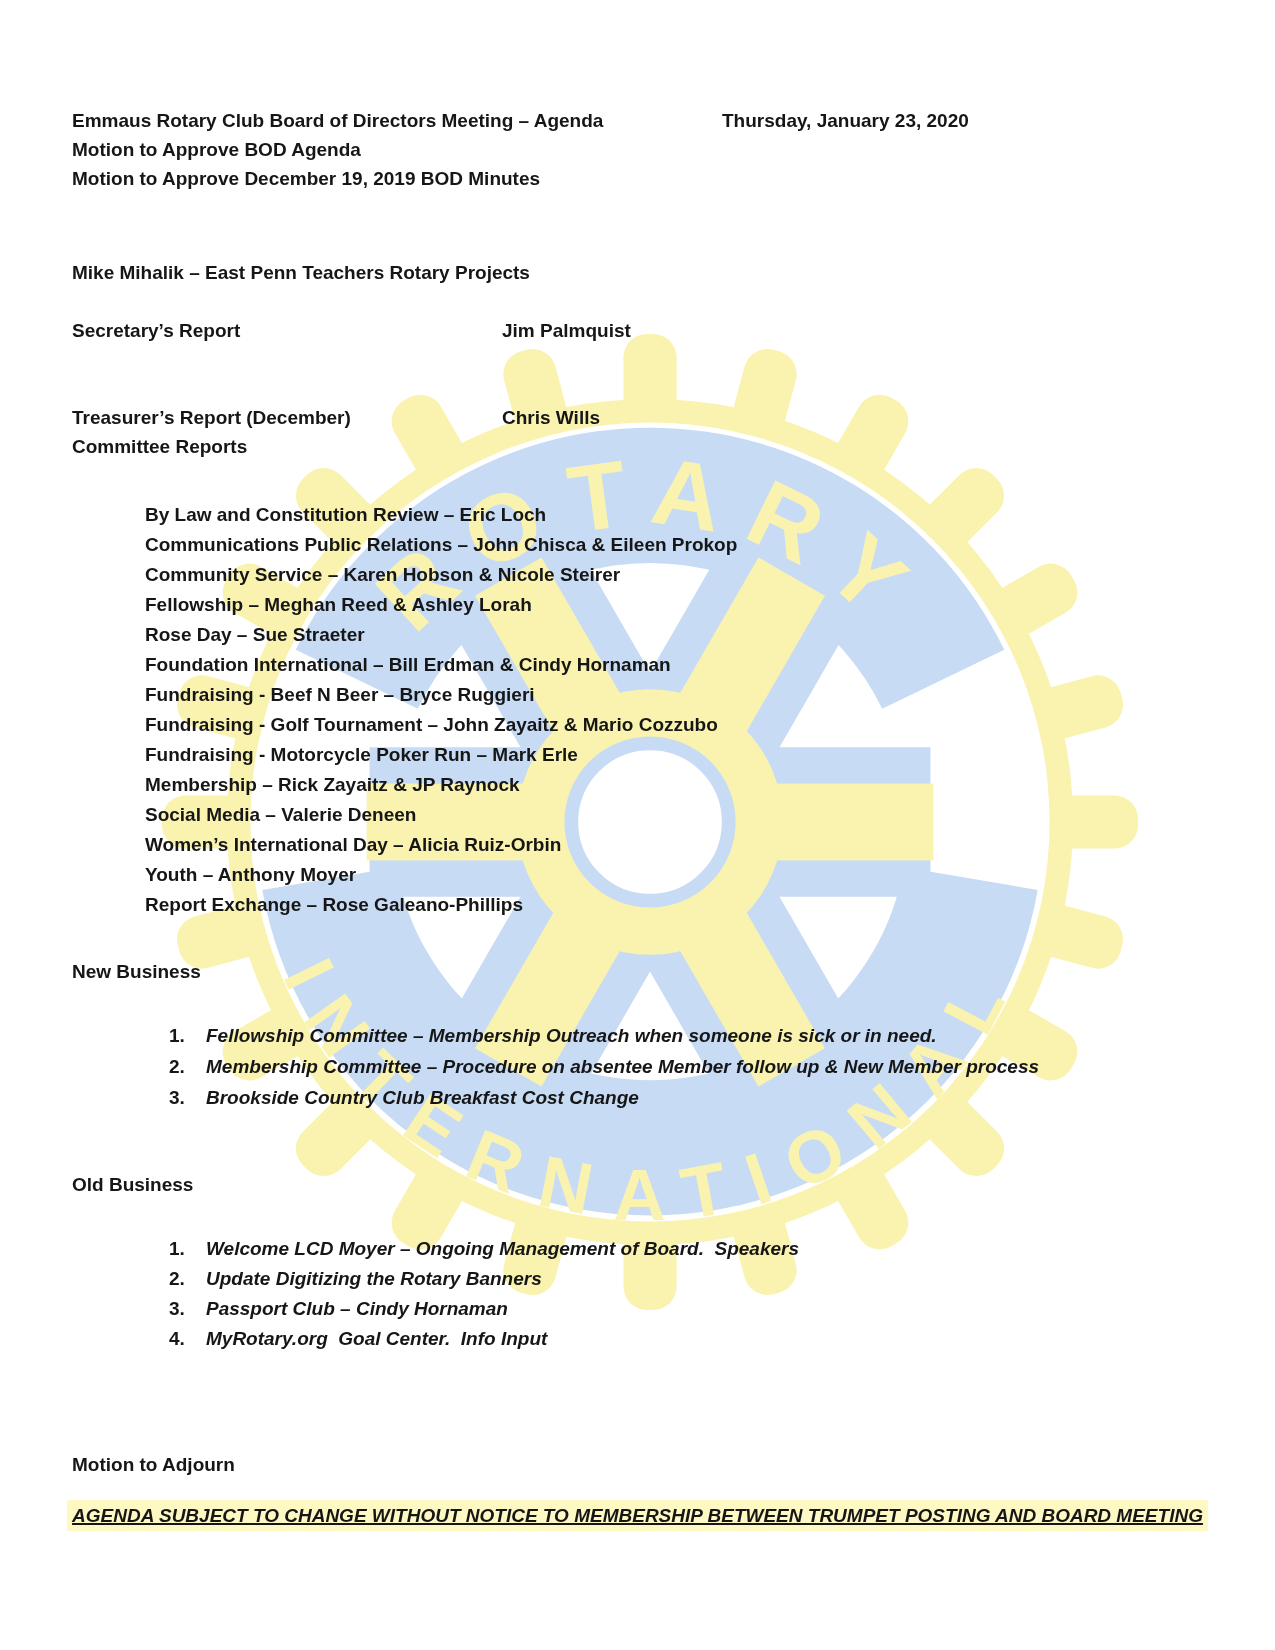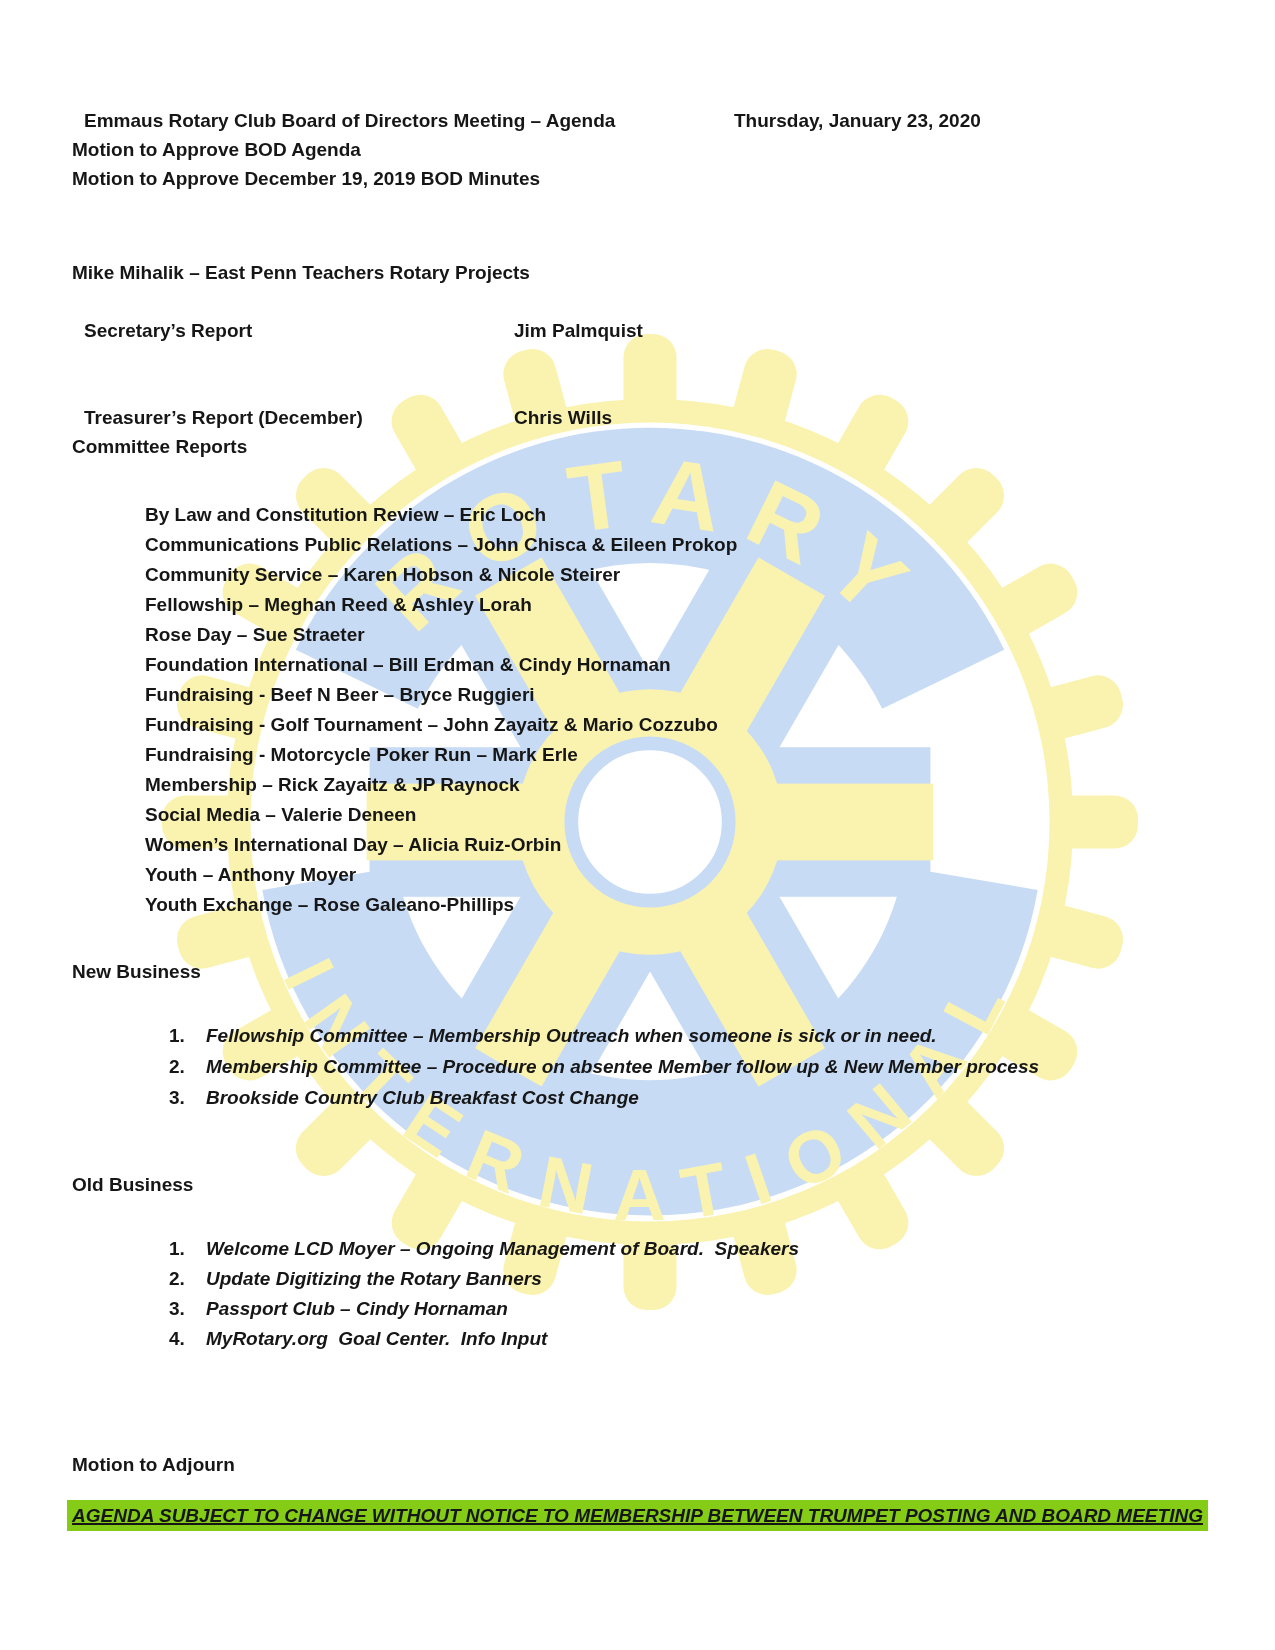--- a/index.html
+++ b/index.html
@@ -20,34 +20,34 @@
     left: 158px;
     top: 330px;
     width: 984px;
     height: 984px;
     z-index: 0;
   }
   .wm-top-text { font-family: "Liberation Sans", sans-serif; font-weight: bold; font-size: 96px; letter-spacing: 25px; }
   .wm-bottom-text { font-family: "Liberation Sans", sans-serif; font-weight: bold; font-size: 74px; letter-spacing: 27px; }
   .content { position: absolute; inset: 0; z-index: 1; }
   .abs { position: absolute; left: 72px; right: 40px; }
-  .row { position: relative; margin-left: 12px; }
+  .row { position: relative; }
   .col-person { position: absolute; left: 430px; top: 0; }
   .col-date { position: absolute; left: 650px; top: 0; }
   .committee-list { line-height: 30px; }
   .committee-list .c-item { margin-left: 73px; white-space: pre-wrap; }
   .numbered { line-height: 31px; }
   .numbered.tight { line-height: 30px; }
   .n-item { display: flex; margin-left: 97px; }
   .n-item .num { width: 37px; flex: 0 0 37px; }
   .n-item .txt { white-space: pre-wrap; font-style: italic; }
   .notice-wrap { text-align: center; left: 40px; right: 40px; }
   .notice {
     display: inline-block;
-    background: #84cc16;
+    background: #fef9c3;
     font-style: italic;
     text-decoration: underline;
     text-decoration-thickness: 2px;
     padding: 1px 5px;
     white-space: nowrap;
     font-size: 19px;
   }
 </style>
 </head>
 <body>
@@ -154,21 +154,21 @@
       <div class="c-item">Fellowship – Meghan Reed &amp; Ashley Lorah</div>
       <div class="c-item">Rose Day – Sue Straeter</div>
       <div class="c-item">Foundation International – Bill Erdman &amp; Cindy Hornaman</div>
       <div class="c-item">Fundraising - Beef N Beer – Bryce Ruggieri</div>
       <div class="c-item">Fundraising - Golf Tournament – John Zayaitz &amp; Mario Cozzubo</div>
       <div class="c-item">Fundraising - Motorcycle Poker Run – Mark Erle</div>
       <div class="c-item">Membership – Rick Zayaitz &amp; JP Raynock</div>
       <div class="c-item">Social Media – Valerie Deneen</div>
       <div class="c-item">Women’s International Day – Alicia Ruiz-Orbin</div>
       <div class="c-item">Youth – Anthony Moyer</div>
-      <div class="c-item">Youth Exchange – Rose Galeano-Phillips</div>
+      <div class="c-item">Report Exchange – Rose Galeano-Phillips</div>
     </div>
 
     <div class="abs" style="top:957px">New Business</div>
 
     <div class="abs numbered" style="top:1020px">
       <div class="n-item">
         <span class="num">1.</span>
         <span class="txt">Fellowship Committee – Membership Outreach when someone is sick or in need.</span>
       </div>
       <div class="n-item">

